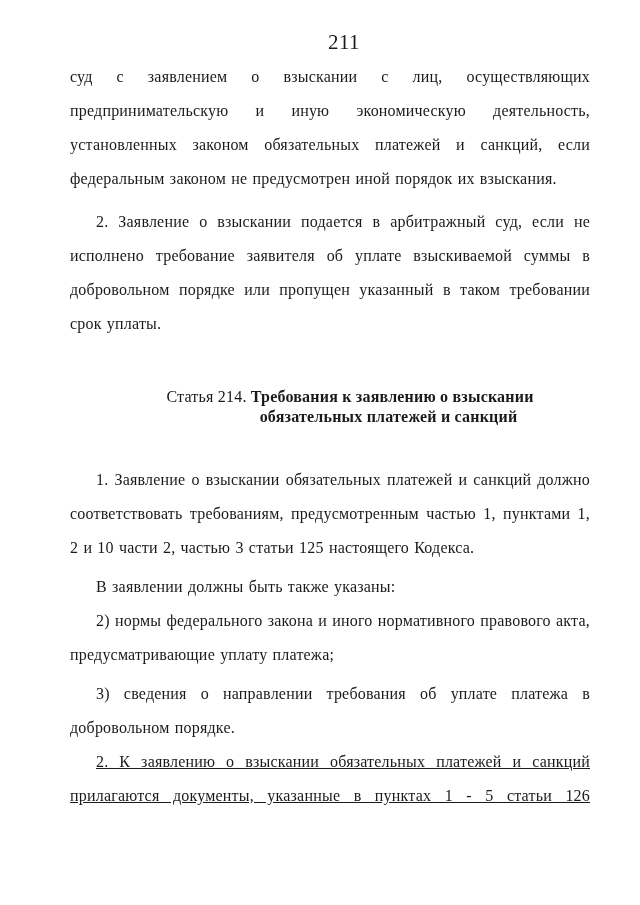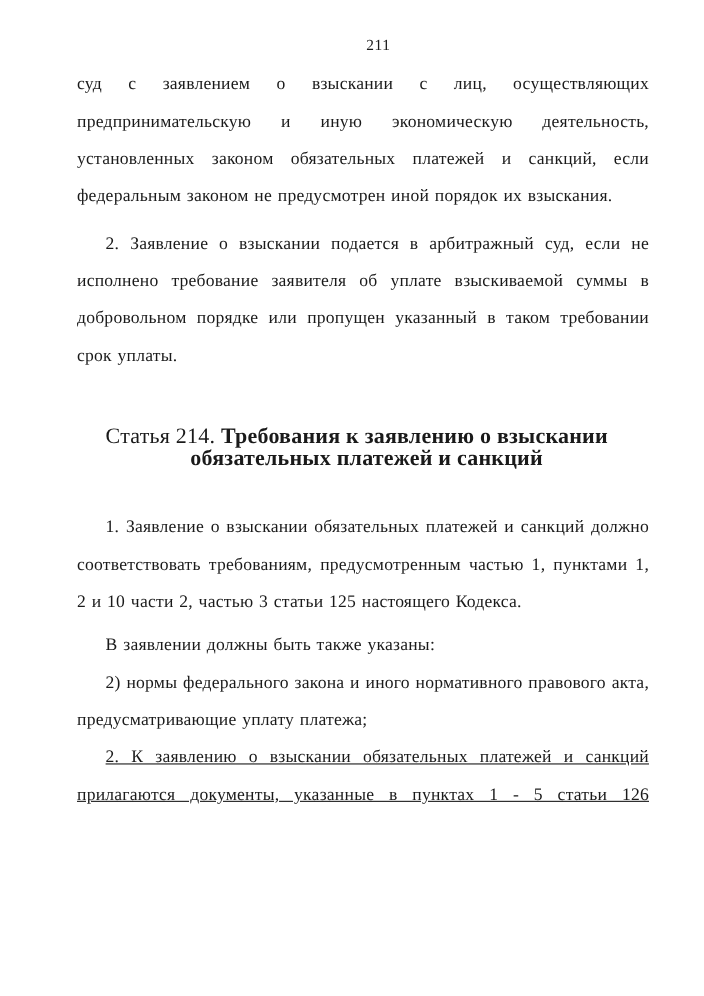--- a/index.html
+++ b/index.html
@@ -19,44 +19,45 @@
   .content {
     position: absolute;
     left: 70px;
     top: 0;
     width: 520px;
   }
   .page-number {
     padding-top: 34px;
     padding-left: 28px;
     text-align: center;
-    font-size: 14px;
+    font-size: 21px;
     line-height: 16px;
     letter-spacing: 0.5px;
   }
   .para {
     margin: 0;
     font-size: 16px;
     line-height: 34px;
     text-align: justify;
     text-indent: 26px;
     letter-spacing: 0.2px;
     word-spacing: 1px;
   }
   .para.no-indent { text-indent: 0; }
   .para.p1   { margin-top: 10px; }
   .para.p2   { margin-top: 9px; }
   .para.ap1  { margin-top: 36px; }
   .para.also { margin-top: 5px; }
   .para.item3 { margin-top: 5px; }
   .heading {
-    margin: 46px 0 0 26px;
-    font-size: 20px;
+    margin: 46px 0 0 40px;
+    font-size: 16px;
     line-height: 20px;
     letter-spacing: 0.2px;
+    text-align: center;
   }
   .heading .bold { font-weight: bold; }
   .heading-line2 {
     margin-left: 77px;
     font-weight: bold;
   }
   .para-forced {
     margin: 0;
     font-size: 16px;
     line-height: 34px;
@@ -89,20 +90,21 @@
       <div class="heading-line2">обязательных платежей и санкций</div>
     </div>
 
     <p class="para ap1">1. Заявление о взыскании обязательных платежей и санкций должно соответствовать требованиям, предусмотренным частью 1, пунктами 1, 2 и 10 части 2, частью 3 статьи 125 настоящего Кодекса.</p>
 
     <p class="para also">В заявлении должны быть также указаны:</p>
 
 
     <p class="para item2">2) нормы федерального закона и иного нормативного правового акта, предусматривающие уплату платежа;</p>
 
+    <p class="para item3">3) сведения о направлении требования об уплате платежа в добровольном порядке.</p>
 
     <div class="para-forced">
       <div class="forced-line indent">2. К заявлению о взыскании обязательных платежей и санкций</div>
       <div class="forced-line">прилагаются документы, указанные в пунктах 1 - 5 статьи 126</div>
     </div>
 
   </div>
 </div>
 
 </body></html>

